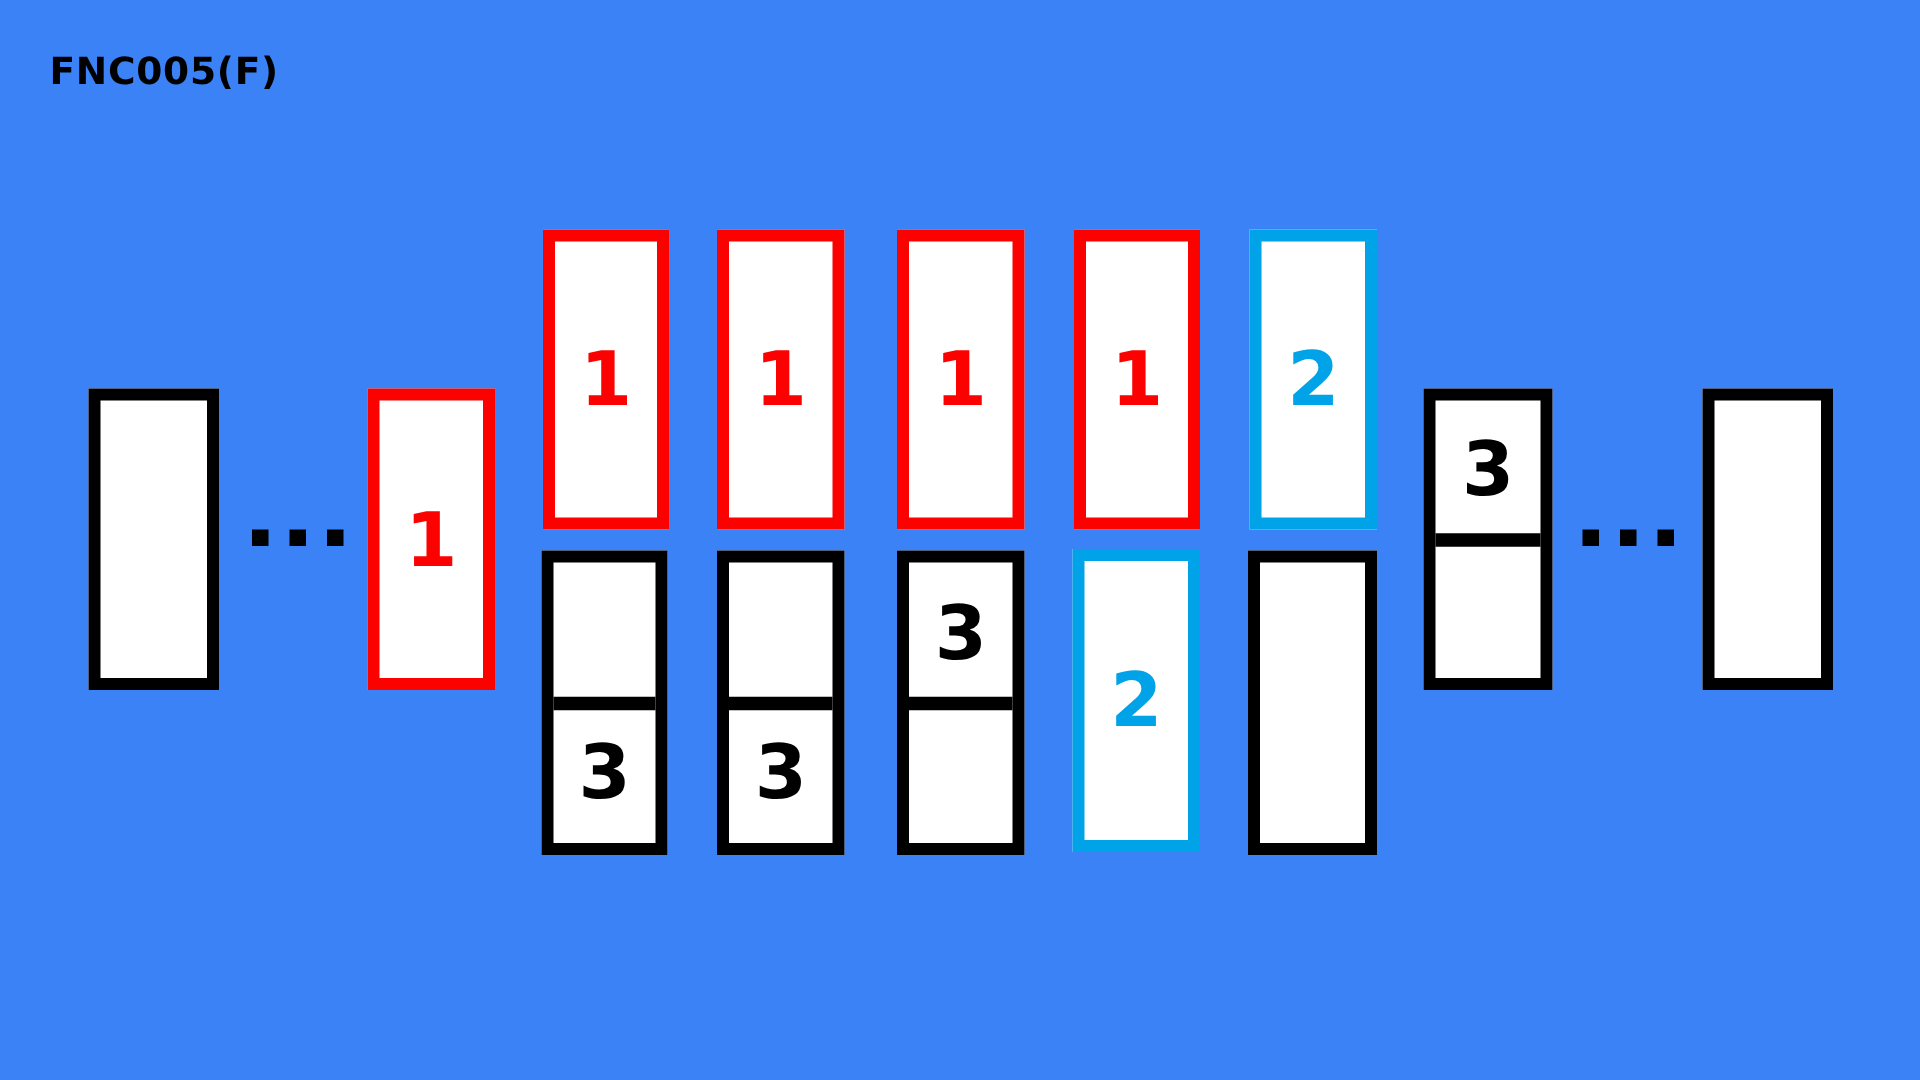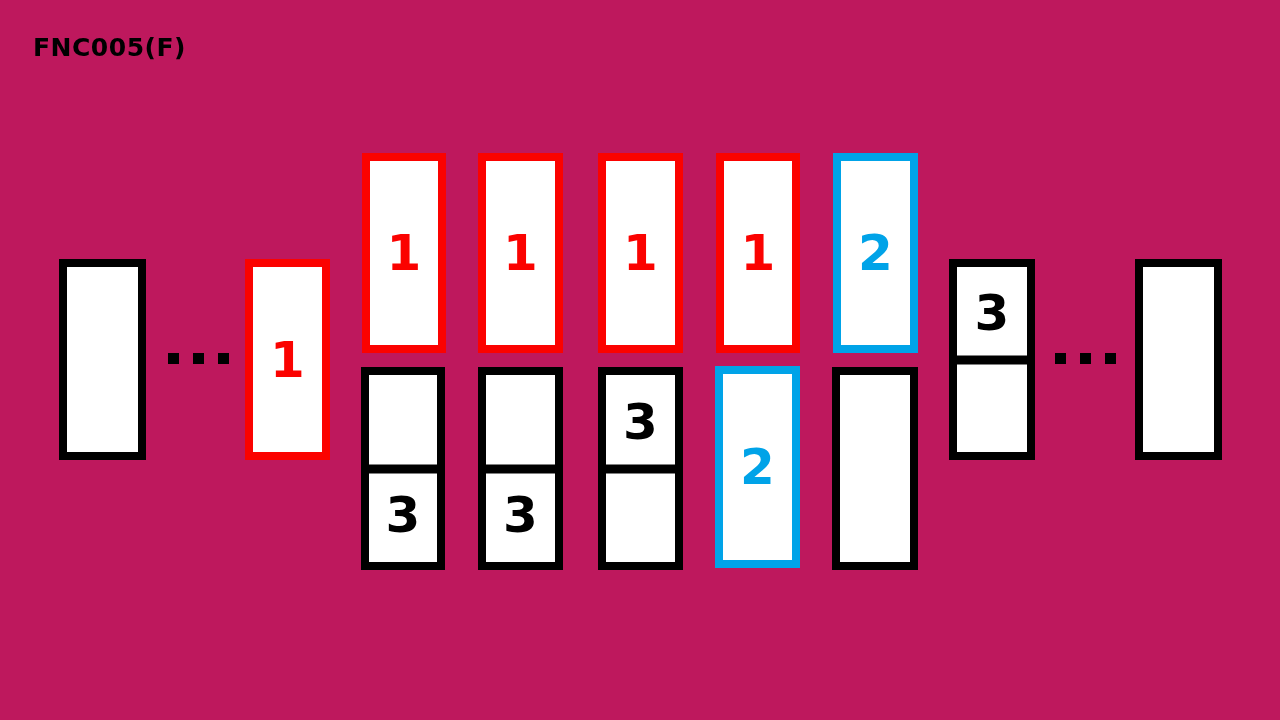--- a/index.html
+++ b/index.html
@@ -4,21 +4,21 @@
 <style>
   html, body {
     margin: 0;
     padding: 0;
     background: #ffffff;
   }
   .canvas {
     position: relative;
     width: 1280px;
     height: 720px;
-    background: #be185d;
+    background: #3b82f6;
     overflow: hidden;
     font-family: "DejaVu Sans", "Liberation Sans", sans-serif;
   }
   .title {
     position: absolute;
     left: 33px;
     top: 33px;
     font-size: 25px;
     font-weight: bold;
     color: #000000;

